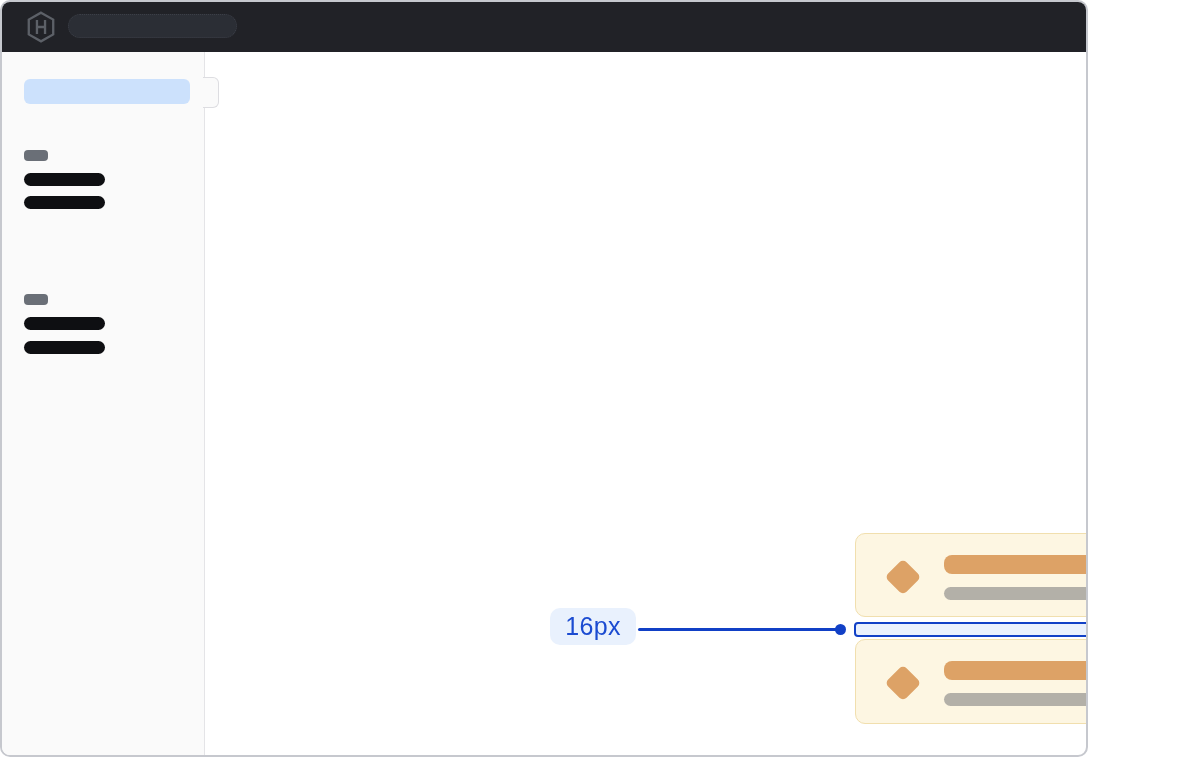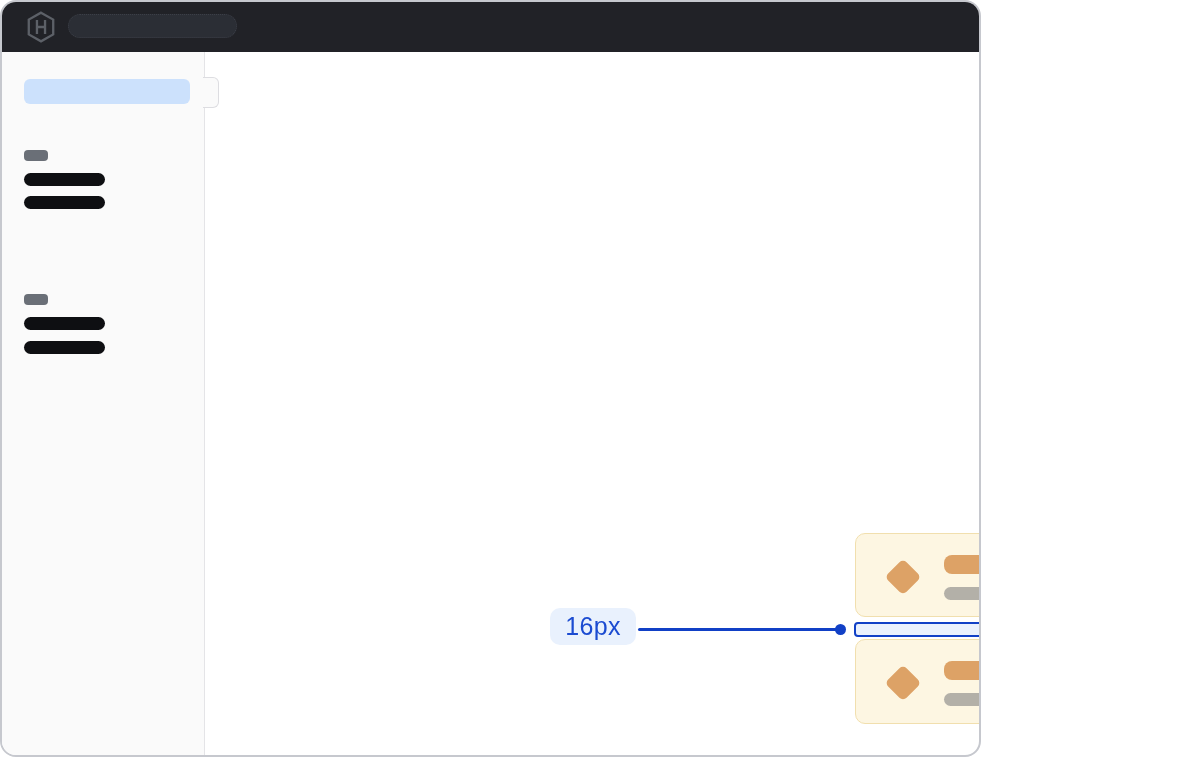--- a/index.html
+++ b/index.html
@@ -1,21 +1,21 @@
 <!DOCTYPE html>
 <html><head>
 <meta charset="utf-8">
 <style>
   html,body{margin:0;padding:0;width:1200px;height:760px;background:#ffffff;
     font-family:"Liberation Sans", sans-serif;overflow:hidden;}
   *{box-sizing:border-box;}
 
   
-  .window{position:absolute;left:0;top:0;width:981px;height:757px;
-    border:2px solid #c6c8ce;border-radius:16px;overflow:hidden;background:#ffffff;text-align:right;}
+  .window{position:absolute;left:0;top:0;width:1088px;height:757px;
+    border:2px solid #c6c8ce;border-radius:10px;overflow:hidden;background:#ffffff;text-align:right;}
 
   
   .navbar{position:absolute;left:0;top:0;width:100%;height:50px;background:#212227;}
   .logo{position:absolute;left:22px;top:8px;width:34px;height:34px;display:block;}
   .nav-search{position:absolute;left:66px;top:12px;width:169px;height:24px;
     background:#2b2e35;border:1px dotted #3c3f47;border-radius:12px;}
   .nav-btn{position:absolute;top:12px;height:24px;background:#2c2f36;border-radius:8px;}
   .nav-btn.b1{left:1109px;width:31px;}
   .nav-btn.b2{left:1149px;width:30px;}
 

